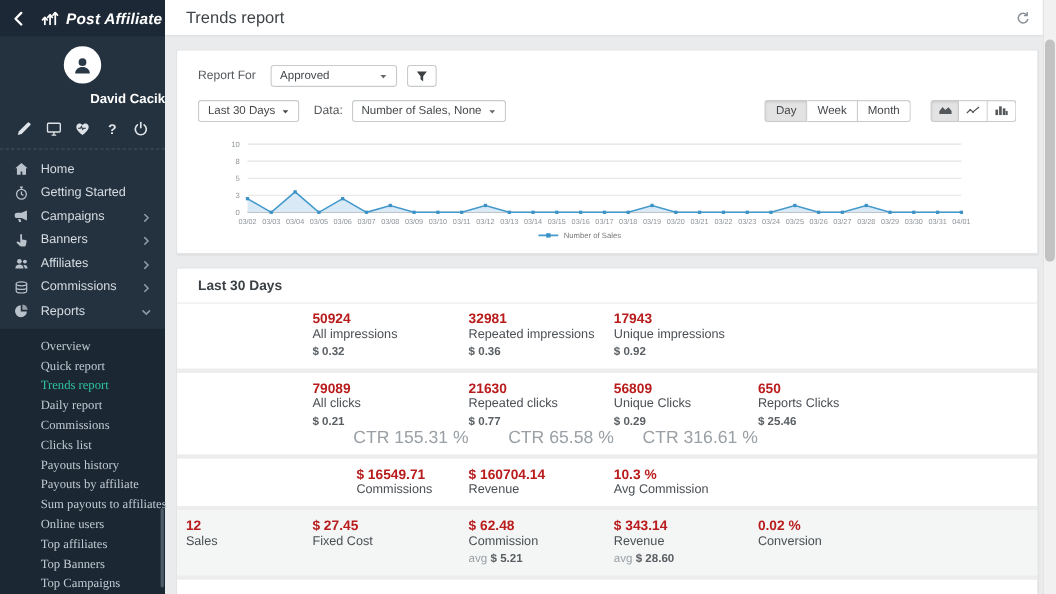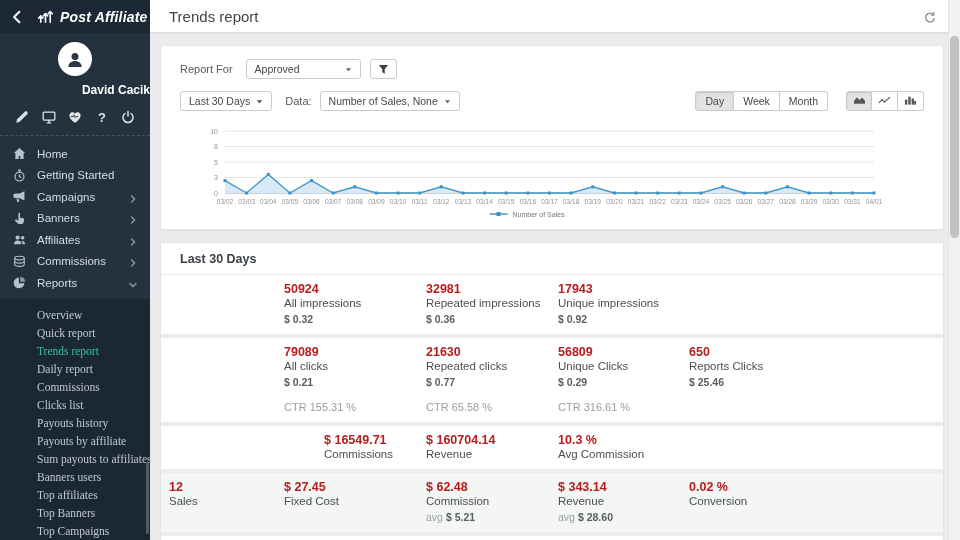--- a/index.html
+++ b/index.html
@@ -95,21 +95,21 @@
 
   .stats-header { font-size:12.5px; font-weight:bold; color:#3c4146;
                   padding:9px 19px 8px; border-bottom:1px solid #ececec; }
   .stat-row { display:grid; grid-template-columns:115px 142px 132px 131px 1fr;
               padding:7px 0 8px 8px; }
   .stat-row.hl { background:#f4f5f5; }
   .row-div { height:4px; background:#ededed; }
   .cell .num { font-size:12.5px; font-weight:bold; color:#b91c1c; line-height:14px; }
   .cell .lbl { font-size:11.5px; color:#4a4f54; line-height:14px; }
   .cell .cost { font-size:10.5px; font-weight:bold; color:#5a5f63; line-height:13px; margin-top:3px; }
-  .cell .ctr { font-size:11px; color:#9aa0a5; line-height:13px; margin-top:12px; }
+  .cell .ctr { font-size:16px; color:#9aa0a5; line-height:13px; margin-top:2px;text-align:right; }
   .cell .avg { font-size:10.5px; line-height:13px; margin-top:3px; }
   .avg .pre { color:#9aa0a5; }
   .avg .val { font-weight:bold; color:#5a5f63; margin-left:3px; }
 
   .action-row { display:flex; align-items:center; padding:14px 19px 0; }
 
   .vscrollbar { position:absolute; right:0; top:0; bottom:0; width:12px;
                 background:#f1f1f1; border-left:1px solid #e3e3e3; }
   .vscrollbar .thumb { position:absolute; top:36px; left:1px; width:9px; height:202px;
                        background:#c2c2c2; border-radius:5px; cursor:pointer; }
@@ -240,21 +240,21 @@
     <div class="subnav" id="subnav">
         <div class="sub-item">Overview</div>
         <div class="sub-item">Quick report</div>
         <div class="sub-item active">Trends report</div>
         <div class="sub-item">Daily report</div>
         <div class="sub-item">Commissions</div>
         <div class="sub-item">Clicks list</div>
         <div class="sub-item">Payouts history</div>
         <div class="sub-item">Payouts by affiliate</div>
         <div class="sub-item">Sum payouts to affiliates</div>
-        <div class="sub-item">Banners users</div>
+        <div class="sub-item">Online users</div>
         <div class="sub-item">Top affiliates</div>
         <div class="sub-item">Top Banners</div>
         <div class="sub-item">Top Campaigns</div>
       </div>
     <div class="sidebar-thumb"></div>
   </aside>
 
   <main>
     <header class="topbar">
       <h1 class="page-title">Trends report</h1>

